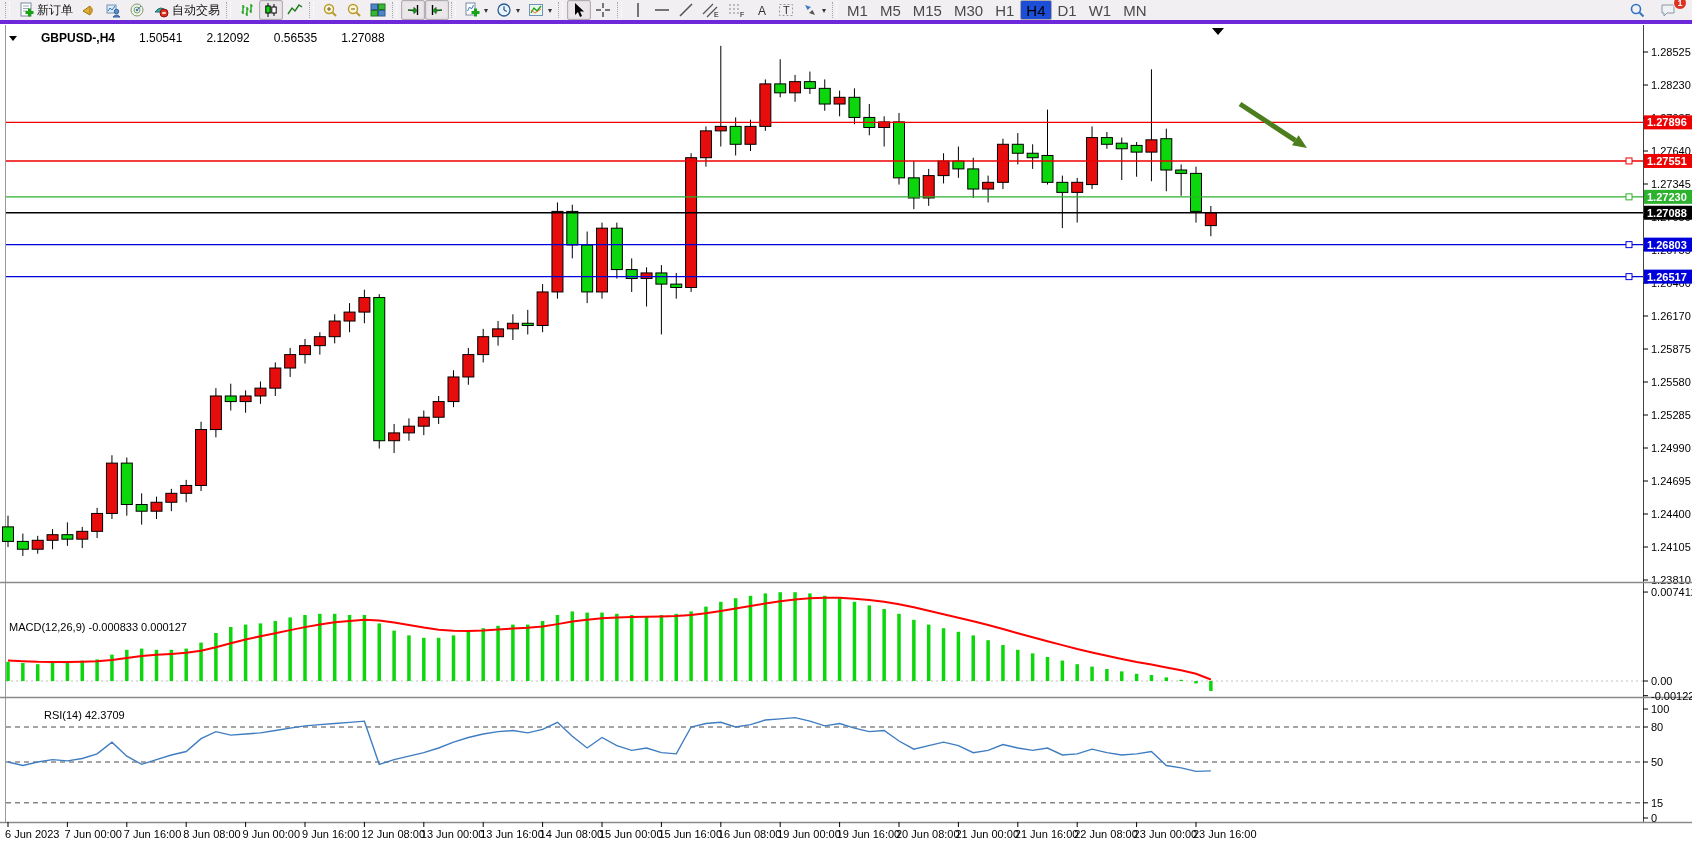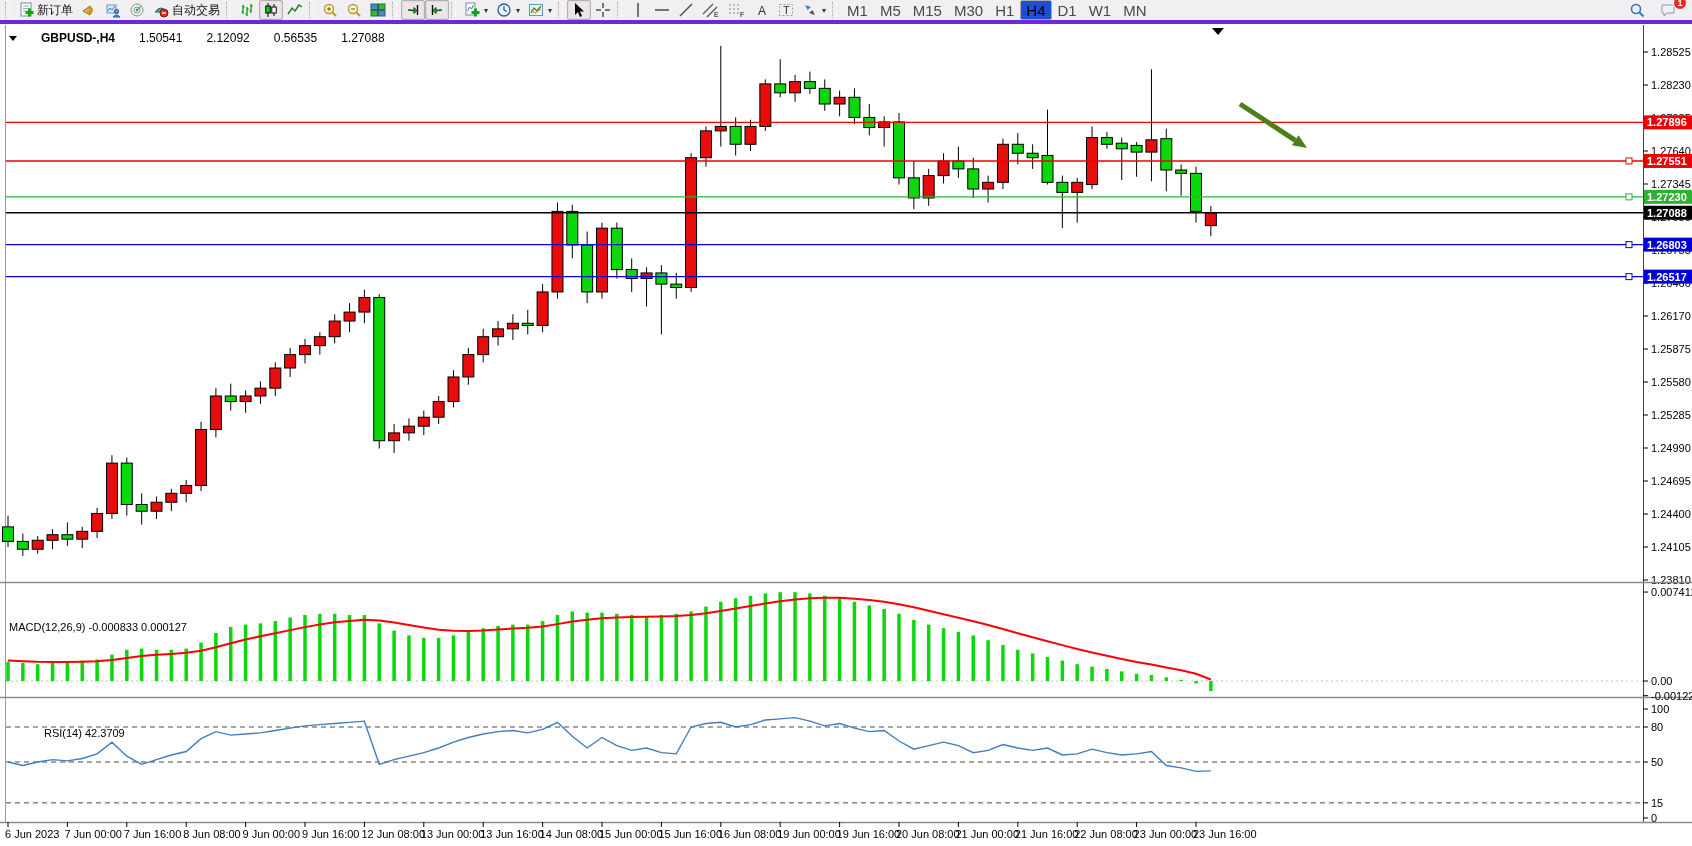--- a/index.html
+++ b/index.html
@@ -15,21 +15,21 @@
   .tf-btn.active{background:#1d4ed8;border-color:#aeaaae;color:#000;}
   .tb-right{margin-left:auto;display:flex;align-items:center;gap:6px;padding-right:8px;}
   .badge{position:absolute;top:-5px;right:-7px;background:#e03020;color:#fff;font-size:9px;font-weight:bold;border-radius:7px;min-width:12px;height:12px;line-height:12px;text-align:center;border:1px solid #fff;}
   .notif-wrap{position:relative;}
   
   .chart-title{position:absolute;left:9px;top:31px;font-size:12px;color:#000;z-index:5;display:flex;align-items:center;gap:24px;}
   .chart-title .sym{font-weight:bold;}
   .tri-down{width:0;height:0;border-left:4px solid transparent;border-right:4px solid transparent;border-top:5px solid #000;display:inline-block;}
   .ind-label{position:absolute;left:9px;font-size:11px;color:#000;z-index:5;white-space:nowrap;}
   #macd-label{top:614px;margin-top:7px;}
-  #rsi-label{top:727px;padding-left:35px;}
+  #rsi-label{top:709px;padding-left:35px;}
   svg text{font-family:"Liberation Sans",sans-serif;}
 </style>
 </head>
 <body>
 
 <div class="toolbar">
   <div class="grip"></div>
 
   <div class="tb-btn">
     <svg width="16" height="16">

